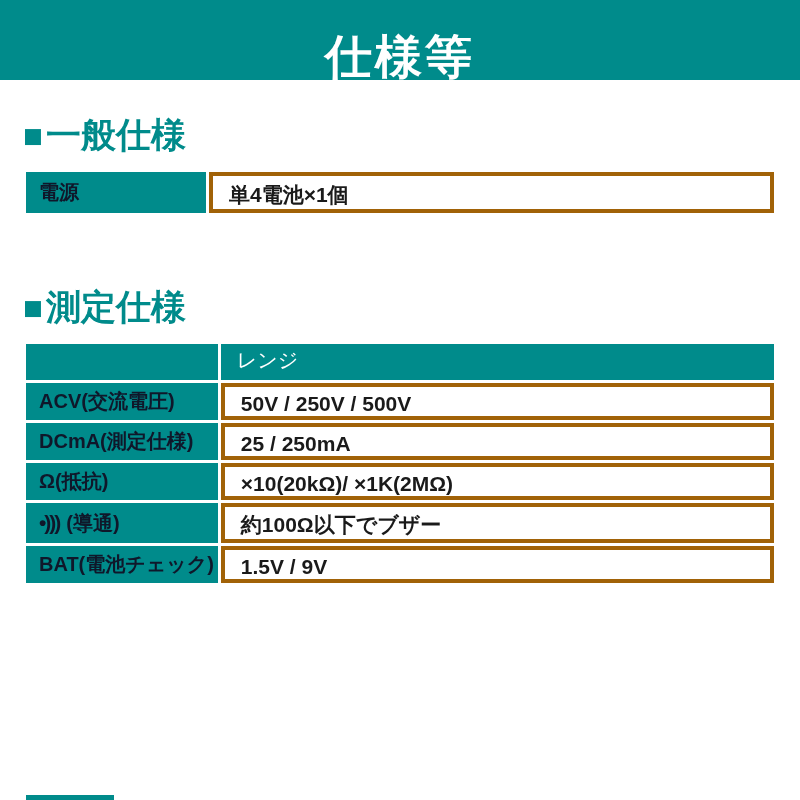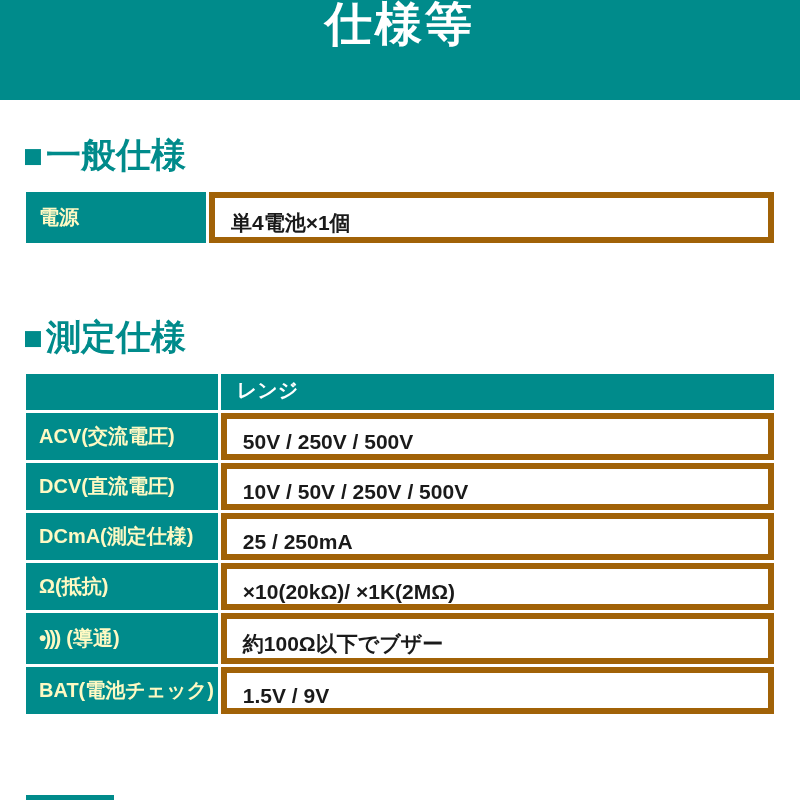--- a/index.html
+++ b/index.html
@@ -5,23 +5,23 @@
   * { box-sizing: border-box; }
   html, body {
     margin: 0; padding: 0;
     width: 800px; height: 800px;
     background: #ffffff;
     font-family: "Liberation Sans", "DejaVu Sans", sans-serif;
     overflow: hidden;
     position: relative;
   }
   .banner {
-    width: 800px; height: 100px;
+    width: 800px; height: 80px;
     background: #008B8B;
-    display: flex; align-items: flex-start; justify-content: center;
+    display: flex; align-items: flex-end; justify-content: center;
   }
   .banner-title {
     color: #ffffff;
     font-size: 47px;
     font-weight: bold;
     letter-spacing: 3px;
     line-height: 1;
   }
   .content { padding: 0 23px; }
   .section-heading {
@@ -42,39 +42,39 @@
   table {
     border-collapse: separate;
     border-spacing: 3px;
     width: 100%;
     margin-top: 13px;
   }
   td { vertical-align: middle; }
   td.label-cell {
     width: 180px;
     background: #008B8B;
-    color: #fef9c3;
+    color: #0f172a;
     font-weight: bold;
     font-size: 20px;
     padding: 0 4px 0 13px;
     white-space: nowrap;
   }
   td.value-cell {
     background: #ffffff;
-    border: 6px solid #a16207;
+    border: 4px solid #a16207;
     color: #1a1a1a;
     font-weight: bold;
     font-size: 21px;
-    padding: 11px 6px 0 16px;
+    padding: 4px 6px 0 16px;
     white-space: nowrap;
   }
   td.col-header-cell {
     background: #008B8B;
     color: #ffffff;
-    font-weight: bold;
+    font-weight: normal;
     font-size: 20px;
     padding: 0 6px 4px 16px;
     margin-left: 28px;
   }
   .general-table tr { height: 41px; }
   .measure-table tr { height: 37px; }
   .measure-table tr.header-row { height: 36px; }
   .continuity-icon {
     letter-spacing: -2px;
     margin-right: 7px;
@@ -119,24 +119,20 @@
     <tbody>
         <tr class="header-row">
       <td class="label-cell"></td>
       <td class="col-header-cell">レンジ</td>
     </tr>
     <tr>
       <td class="label-cell">ACV(交流電圧)</td>
       <td class="value-cell">50V / 250V / 500V</td>
     </tr>
     <tr>
-      <td class="label-cell">DCV(直流電圧)</td>
-      <td class="value-cell">10V / 50V / 250V / 500V</td>
-    </tr>
-    <tr>
       <td class="label-cell">DCmA(測定仕様)</td>
       <td class="value-cell">25 / 250mA</td>
     </tr>
     <tr>
       <td class="label-cell">Ω(抵抗)</td>
       <td class="value-cell">×10(20kΩ)/ ×1K(2MΩ)</td>
     </tr>
     <tr>
       <td class="label-cell">
         <span class="continuity-icon">•)))</span><span>(導通)</span>

